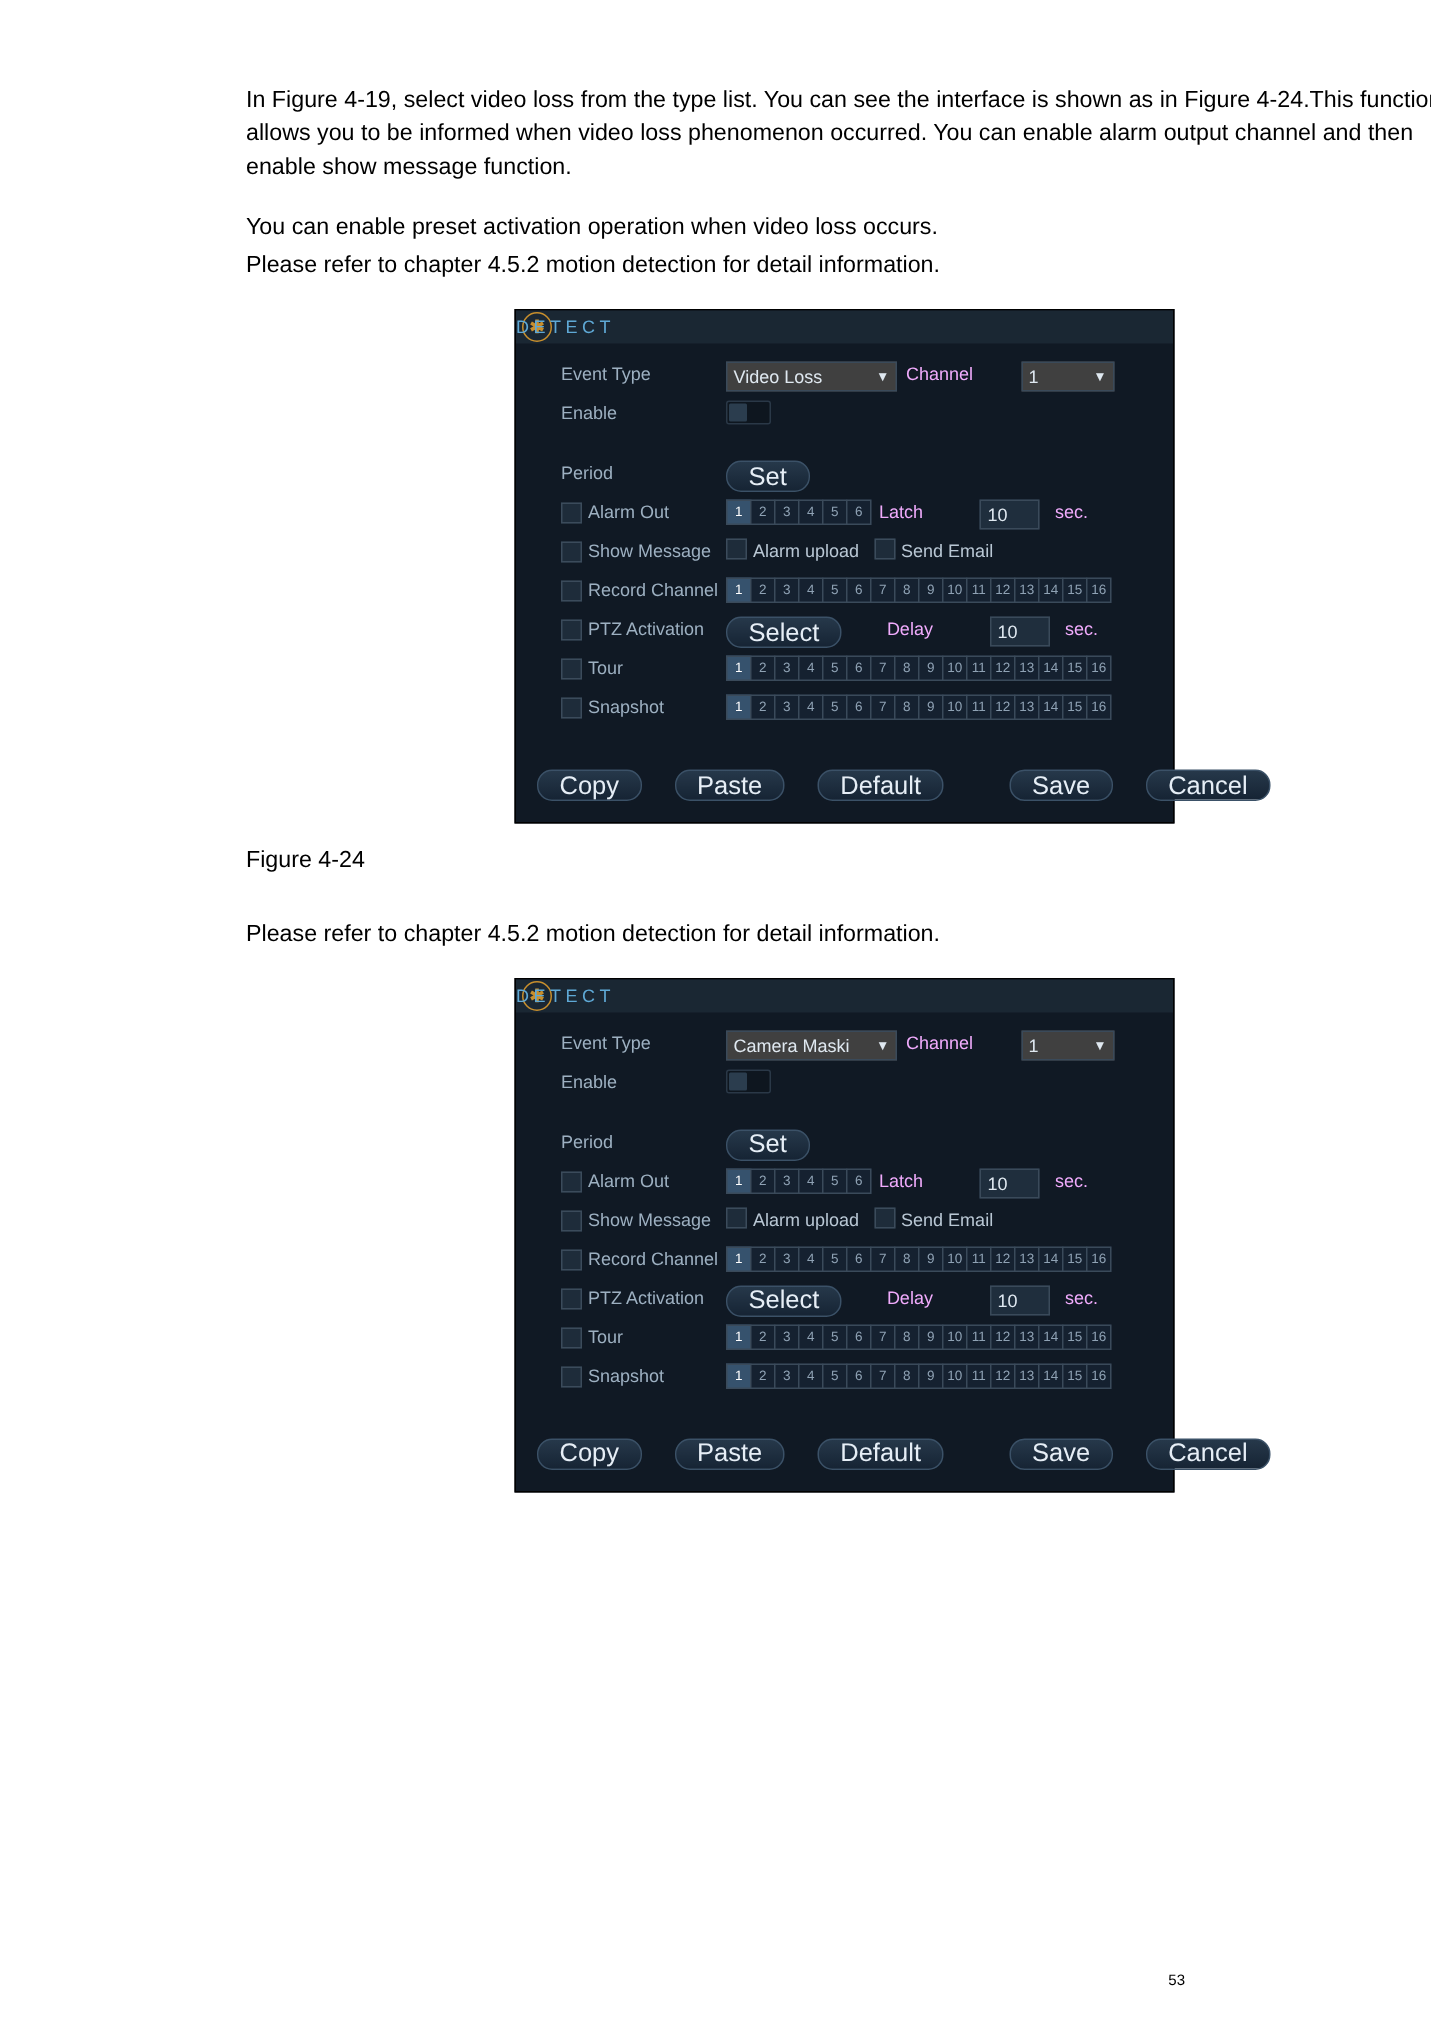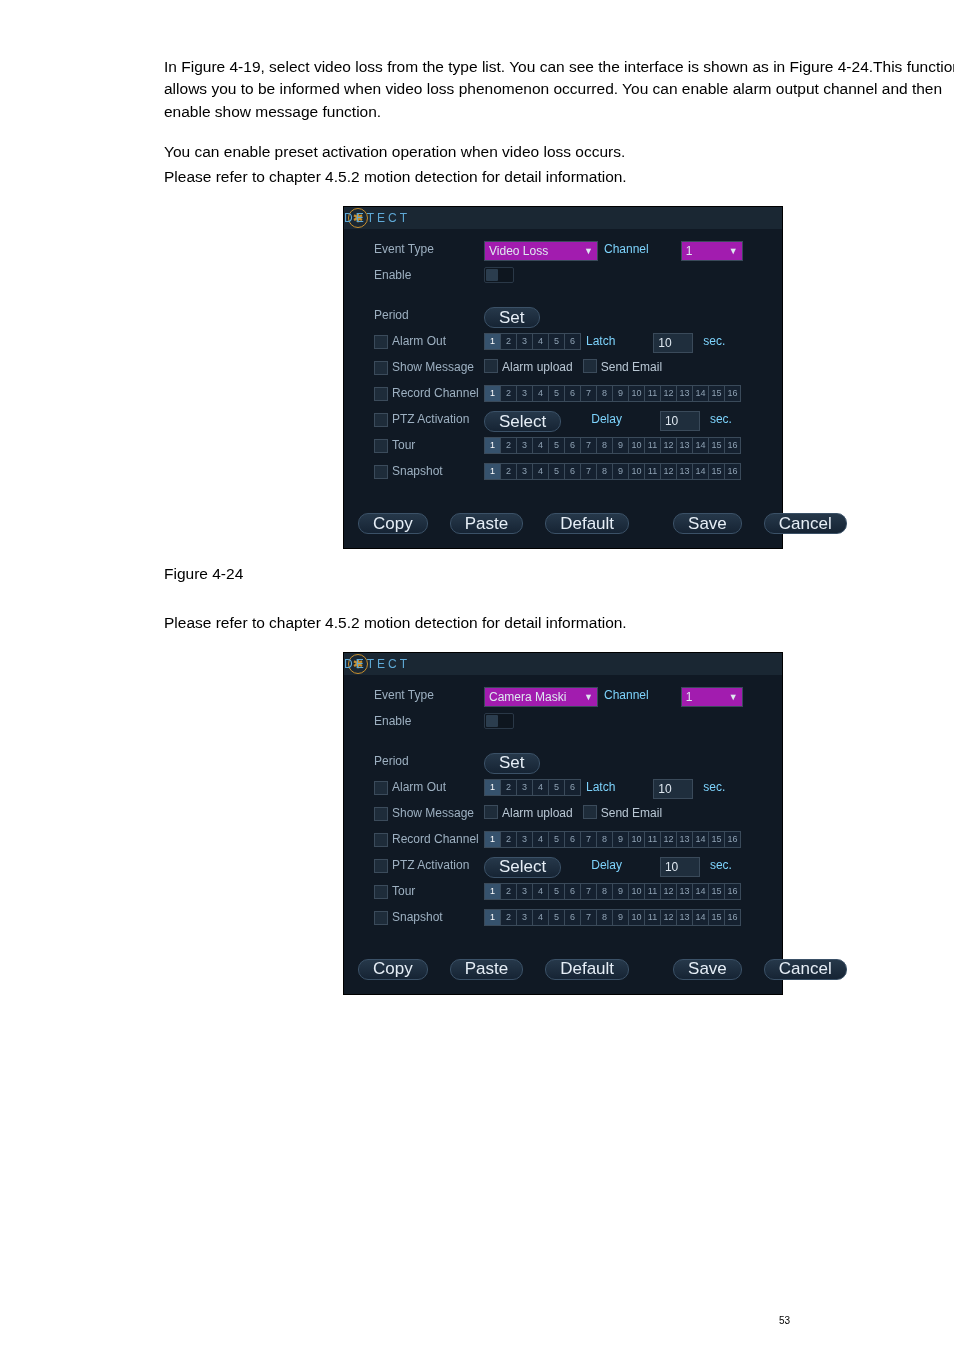--- a/index.html
+++ b/index.html
@@ -5,34 +5,34 @@
   html,body{margin:0;padding:0;background:#fff;font-family:Arial,Helvetica,sans-serif;color:#000}
   .page{width:954px;min-height:1350px;margin:0 auto;padding:56px 78px 0 78px;box-sizing:border-box;font-size:15.5px;line-height:1.45}
   .para{margin:0 0 18px 0}
   .detect{width:438px;margin:0 auto 14px auto;background:#101924;border:1px solid #000;font-size:12px;font-family:Tahoma,Arial,sans-serif}
   .detect .title{background:#1a2733;height:22px;position:relative}
   .detect .title .icon{display:inline-flex;align-items:center;justify-content:center;width:18px;height:18px;border:1px solid #c88f2d;border-radius:50%;margin:1px 0 0 4px;color:#c88f2d;font-weight:bold;font-size:12px}
   .detect .title .t{position:absolute;left:0;right:0;top:3px;text-align:left;color:#5fa9d6;letter-spacing:3px;font-weight:normal}
   .detect .body{padding:10px 14px 14px 14px;color:#b9c7d4}
   .row{display:flex;height:24px;margin:2px 16px}
   .lab{width:110px;color:#9db0c1}
-  .sel{background:#a21caf;border:1px solid #3a4a5a;color:#dfe8f0;height:18px;display:inline-flex;align-items:center;padding:0 4px;position:relative}
+  .sel{background:#404040;border:1px solid #3a4a5a;color:#dfe8f0;height:18px;display:inline-flex;align-items:center;padding:0 4px;position:relative}
   .sel .arr{margin-left:auto;font-size:9px}
   .w90{width:104px;justify-content:space-between}
   .w52{width:52px;justify-content:space-between}
   .chk{display:inline-block;width:12px;height:12px;background:#1e2c3a;border:1px solid #3b4b5b;margin-right:4px;vertical-align:middle}
   .toggle{display:inline-block;width:28px;height:14px;background:#0e161f;border:1px solid #2a3847;border-radius:2px;position:relative}
   .toggle::after{content:"";position:absolute;left:1px;top:1px;width:12px;height:12px;background:#2b3d4e;border-radius:1px}
   .sep{height:12px}
   .btnpill{display:inline-flex;align-items:center;justify-content:center;height:19px;background:linear-gradient(#26384a,#162434);border:1px solid #3b5167;color:#e6eef6;border-radius:10px;padding:0 14px;font-size:17px}
   .chanrow{display:inline-flex;gap:0}
   .chbox{width:15px;height:15px;border:1px solid #3a4a5a;background:#152130;color:#8fa2b4;font-size:9px;display:inline-flex;align-items:center;justify-content:center;margin-right:-1px}
   .chbox.on{background:#36526d;color:#fff}
   .numin{display:inline-flex;align-items:center;background:#1f2e3d;border:1px solid #3a4a5a;color:#dfe8f0;height:18px;width:30px;padding:0 4px;margin:0 4px}
-  .mtext{color:#7dd3fc;margin-left:6px}
+  .mtext{color:#f0abfc;margin-left:6px}
   .footer{display:flex;gap:22px;padding:10px 14px 14px 14px;justify-content:flex-start}
   .footer .spacer{flex:1}
   .figcap{margin:8px 0 26px 0}
   .pagenum{position:absolute;right:78px;bottom:24px;font-size:10px}
   .pagewrap{position:relative;width:782px;min-height:1350px;margin:0 auto}
 </style>
 </head>
 <body>
 <div class="pagewrap">
 <div class="page">

